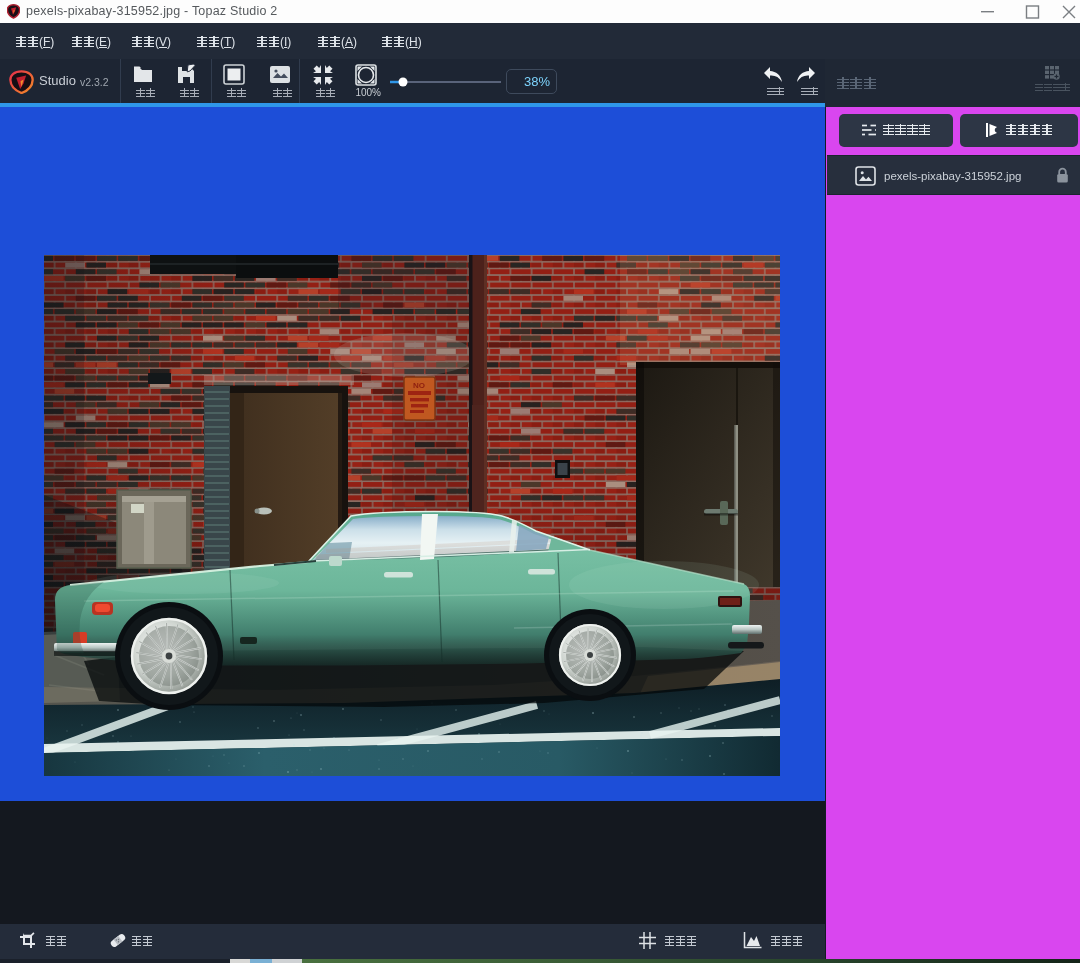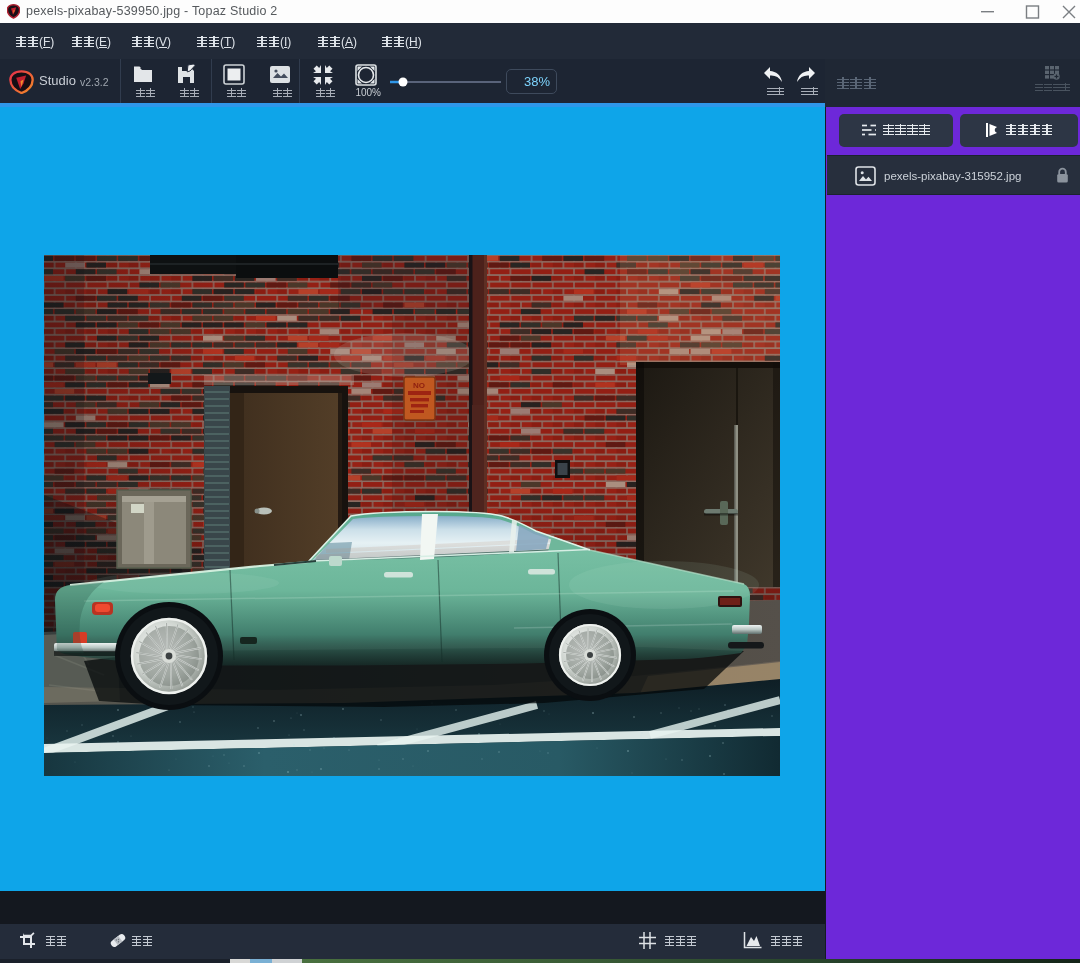--- a/index.html
+++ b/index.html
@@ -3,43 +3,43 @@
 *{margin:0;padding:0;box-sizing:border-box}
 html,body{width:1080px;height:963px;overflow:hidden;background:#14181f;font-family:"Liberation Sans",sans-serif}
 #titlebar{position:absolute;left:0;top:0;width:1080px;height:23px;background:#fdfdfd;color:#55595d;font-size:12.5px}
 #titletext{position:absolute;left:26px;top:4px;letter-spacing:.2px}
 .wbtn{position:absolute;top:0;color:#6b6f73;font-size:13px}
 #menubar{position:absolute;left:0;top:23px;width:1080px;height:36px;background:#222a38;color:#dde2e8;font-size:12px}
 .mi{position:absolute;top:12px}
 #toolbar{position:absolute;left:0;top:59px;width:825px;height:44px;background:#1d2533}
 #tbright{position:absolute;left:825px;top:59px;width:255px;height:48px;background:#1f2734}
 #blueline{position:absolute;left:0;top:103px;width:825px;height:4px;background:#2f97e9}
-#canvas{position:absolute;left:0;top:107px;width:825px;height:784px;background:#0ea5e9}
-#rpanel{position:absolute;left:825px;top:107px;width:255px;height:852px;background:#6d28d9;border-left:1px solid #141a24}
+#canvas{position:absolute;left:0;top:107px;width:825px;height:694px;background:#1d4ed8}
+#rpanel{position:absolute;left:825px;top:107px;width:255px;height:852px;background:#d946ef;border-left:1px solid #141a24}
 #bottombar{position:absolute;left:0;top:924px;width:825px;height:35px;background:#242c3a}
 .sep{position:absolute;top:0;width:1px;height:44px;background:#313c4e}
 .tblabel{position:absolute;color:#a8aeb8;font-size:10px;top:28px;text-align:right}
 .tbico{position:absolute;top:5px}
 .g{display:inline-block;width:.9em;height:.88em;margin:0 .05em;vertical-align:-.07em;background-image:repeating-linear-gradient(0deg,currentColor 0 1px,transparent 1px 3.1px),linear-gradient(90deg,transparent 0 44%,currentColor 44% 56%,transparent 56%),linear-gradient(currentColor 0 0);background-size:100% 100%,100% 100%,100% 1px;background-position:0 0,0 0,0 100%;background-repeat:no-repeat}
 .btn{position:absolute;background:#2d3645;border-radius:5px;color:#e6eaee;font-size:12px;text-align:center}
 #layerrow{position:absolute;left:1px;top:48px;width:254px;height:40px;background:#272f3d;border-top:1px solid #1c2330;border-bottom:1px solid #1c2330;color:#ccd2d9;font-size:11.5px}
 #zoombox{position:absolute;left:506px;top:10px;width:51px;height:25px;border:1px solid #3e4a5c;border-radius:5px;color:#7dd3fc;font-size:13px;text-align:right;line-height:24px;padding-right:6px}
 #effhdr{position:absolute;left:11px;top:17px;color:#5a6676;font-size:13px}
 #saveico{position:absolute;right:10px;top:6px;color:#49535f;font-size:9px;text-align:center}
 .blabel{position:absolute;color:#c3c9d1;font-size:11px;top:11px}
 .bico{position:absolute;top:8px}
 #strip{position:absolute;left:0;top:959px;width:1080px;height:4px;background:#1a202a}
 </style></head><body>
 <div id="titlebar">
  <svg style="position:absolute;left:7px;top:4px" width="13" height="15" viewBox="0 0 26 30">
       <path d="M13 1.5 C21 1.5 25.5 6 25.3 12 C25.1 19 19.5 25 13 28 C6.5 25 0.9 19 0.7 12 C0.5 6 5 1.5 13 1.5 Z" fill="#1a1016" stroke="#b02030" stroke-width="3"></path>
       <path d="M8 9 L18.5 6.5 L15.8 15 L12 21.5 Z" fill="#c21f2e"></path>
       <path d="M12.3 13.3 L15.6 11.2 L13.2 19.4 Z" fill="#e8842a"></path>
     </svg>
- <span id="titletext">pexels-pixabay-539950.jpg - Topaz Studio 2</span>
+ <span id="titletext">pexels-pixabay-315952.jpg - Topaz Studio 2</span>
  <svg class="wbtn" style="left:981px;top:0" width="14" height="23">
       <rect x="0" y="11" width="13" height="1.4" fill="#7a7e82"></rect>
     </svg>
  <svg class="wbtn" style="left:1025px;top:0" width="16" height="23">
       <rect x="1.5" y="6" width="12" height="12" fill="none" stroke="#7a7e82" stroke-width="1.4"></rect>
     </svg>
  <svg class="wbtn" style="left:1062px;top:0" width="15" height="23">
       <path d="M1 6 L13 18 M13 6 L1 18" stroke="#7a7e82" stroke-width="1.4"></path>
     </svg>
 </div>

